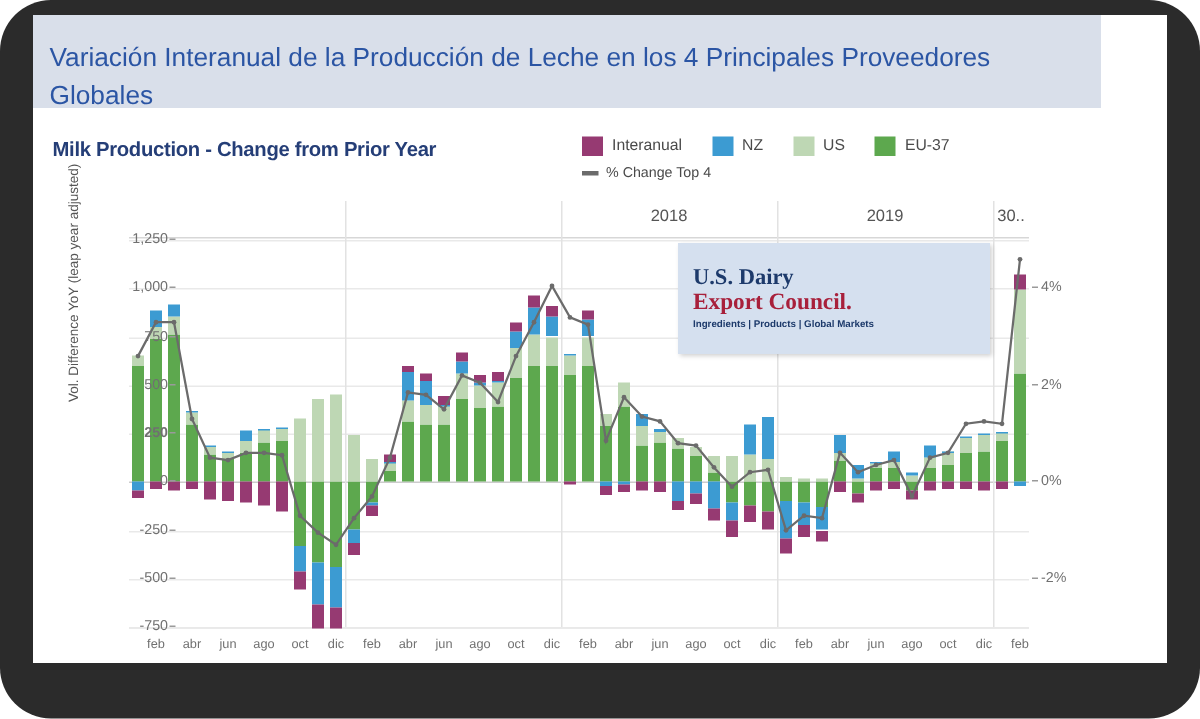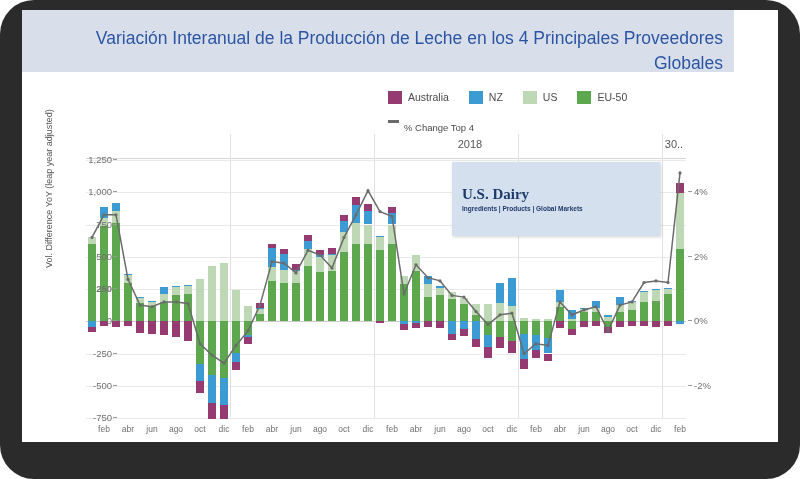--- a/index.html
+++ b/index.html
@@ -6,36 +6,36 @@
   body{width:800px;height:479px;overflow:hidden;font-family:"Liberation Sans",sans-serif;}
 
   #frame{position:absolute;left:0;top:0;width:800px;height:479px;
          background:#2b2b2b;border-radius:34px;box-sizing:border-box;}
   #inner{position:absolute;left:22px;top:10px;width:756px;height:432px;
          background:#ffffff;box-sizing:border-box;overflow:hidden;}
 
   
   #title-band{position:absolute;left:22px;top:10px;width:712px;height:62px;
               background:#d9dfea;display:flex;align-items:center;justify-content:center;}
-  #title-text{color:#2b55a4;font-size:17.5px;line-height:1.45;text-align:right;
+  #title-text{color:#2b55a4;font-size:17.5px;line-height:1.45;text-align:left;
               width:690px;font-weight:400;margin-top:20px;}
 
   
   #subtitle{position:absolute;left:35px;top:92px;color:#253e77;font-size:13.5px;
             font-weight:bold;letter-spacing:-.2px;}
 
   
   #legend{position:absolute;left:388px;top:88px;width:330px;height:18px;
           display:flex;align-items:center;}
   .lg{display:flex;align-items:center;margin-right:20px;}
   .sw{width:14px;height:13px;margin-right:6px;display:block;}
   .lgt{font-size:10.5px;color:#4a4a4a;}
   #legend-line{position:absolute;left:388px;top:110px;display:flex;align-items:center;}
   #lline{width:11px;height:2.5px;background:#6b6b6b;margin-right:5px;display:block;}
-  #lline-t{font-size:9.5px;color:#4a4a4a;margin-top:12px;}
+  #lline-t{font-size:9.5px;color:#4a4a4a;}
 
   
   #plot{position:absolute;left:86px;top:160px;width:600px;height:258px;}
   .grid{position:absolute;left:0;width:600px;height:1px;background:#e9e9e9;}
   .zero{position:absolute;left:0;width:600px;height:1px;background:#cccccc;}
   .ysep{position:absolute;top:-26px;width:1px;height:284px;background:#e2e2e2;}
 
   
   .ytk{position:absolute;right:688px;font-size:9.5px;color:#707070;
        text-align:right;width:60px;transform:translateY(-6px);}
@@ -74,37 +74,38 @@
 </head>
 <body>
 
 <div id="frame">
   <div id="inner"></div>
 
   <div id="title-band">
     <div id="title-text">Variación Interanual de la Producción de Leche en los 4 Principales Proveedores Globales</div>
   </div>
 
+  <div id="subtitle">Milk Production - Change from Prior Year</div>
 
   <div id="legend">
     <div class="lg">
       <span class="sw" style="background:#963a72"></span>
-      <span class="lgt">Australia</span>
+      <span class="lgt">Interanual</span>
     </div>
     <div class="lg">
       <span class="sw" style="background:#3c9bd2"></span>
       <span class="lgt">NZ</span>
     </div>
     <div class="lg">
       <span class="sw" style="background:#bed7b4"></span>
       <span class="lgt">US</span>
     </div>
     <div class="lg">
       <span class="sw" style="background:#5da84e"></span>
-      <span class="lgt">EU-50</span>
+      <span class="lgt">EU-37</span>
     </div>
   </div>
 
   <div id="legend-line">
     <span id="lline"></span>
     <span id="lline-t">% Change  Top 4</span>
   </div>
 
   <div id="ylabel">Vol. Difference YoY (leap year adjusted)</div>
 
@@ -476,37 +477,39 @@
         <circle cx="558" cy="122.54999999999998" r="1.6" fill="#6b6b6b"></circle>
         <circle cx="570" cy="120.9375" r="1.6" fill="#6b6b6b"></circle>
         <circle cx="582" cy="122.54999999999998" r="1.6" fill="#6b6b6b"></circle>
         <circle cx="594" cy="12.900000000000006" r="1.6" fill="#6b6b6b"></circle>
       </svg>
     </div>
 
   <div id="logo">
     <div id="logo-txt">
       <div id="lt1">U.S. Dairy</div>
+      <div id="lt2">Export Council.</div>
       <div id="lt3">Ingredients | Products | Global Markets</div>
     </div>
   </div>
 <div class="ytk" style="top: 160px;">1,250<i></i></div>
     <div class="ytk" style="top: 192.25px;">1,000<i></i></div>
     <div class="ytk" style="top: 224.5px;">750<i></i></div>
     <div class="ytk" style="top: 256.75px;">500<i></i></div>
     <div class="ytk" style="top: 289px; font-weight: bold;">250<i></i></div>
     <div class="ytk" style="top: 321.25px;">0<i></i></div>
     <div class="ytk" style="top: 353.5px;">-250<i></i></div>
     <div class="ytk" style="top: 385.75px;">-500<i></i></div>
     <div class="ytk" style="top: 418px;">-750<i></i></div>
     <div class="rtk" style="top: 192.25px;"><i></i>4%</div>
     <div class="rtk" style="top: 256.75px;"><i></i>2%</div>
     <div class="rtk" style="top: 321.25px;"><i></i>0%</div>
     <div class="rtk" style="top: 385.75px;"><i></i>-2%</div>
-    <div class="yr" style="left: 374px; width: 144px; padding-left: 24px;">2018</div>
+    <div class="yr" style="left: 374px; width: 144px;">2018</div>
+    <div class="yr" style="left: 518px; width: 144px;">2019</div>
     <div class="yr" style="left: 662px; width: 24px;">30..</div>
     <div class="mo" style="left: 91px;">feb</div>
     <div class="mo" style="left: 115px;">abr</div>
     <div class="mo" style="left: 139px;">jun</div>
     <div class="mo" style="left: 163px;">ago</div>
     <div class="mo" style="left: 187px;">oct</div>
     <div class="mo" style="left: 211px;">dic</div>
     <div class="mo" style="left: 235px;">feb</div>
     <div class="mo" style="left: 259px;">abr</div>
     <div class="mo" style="left: 283px;">jun</div>

